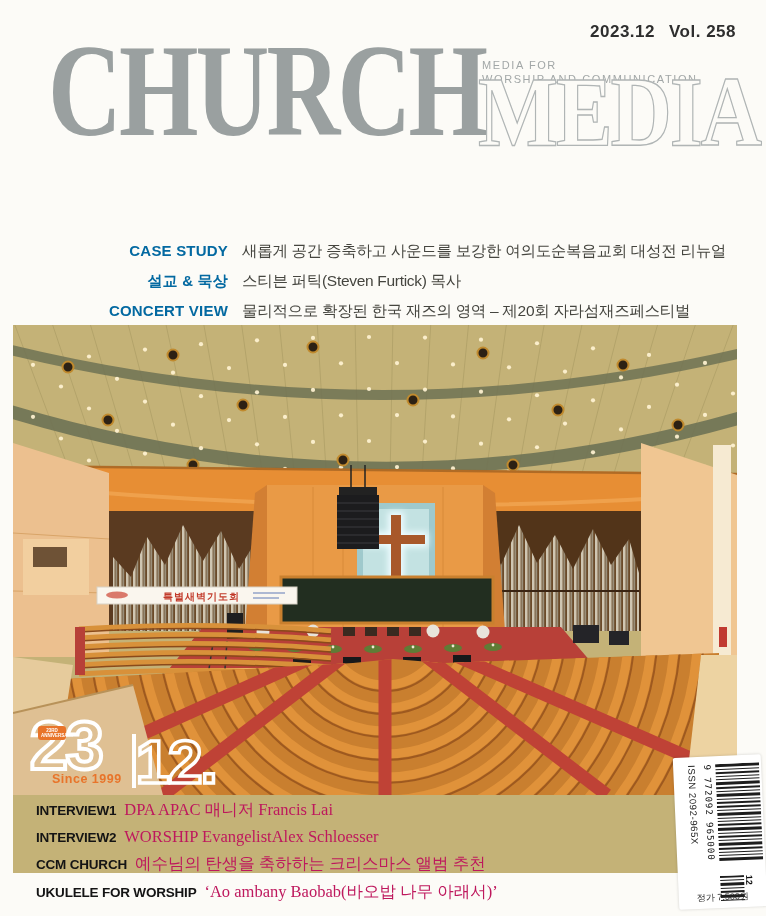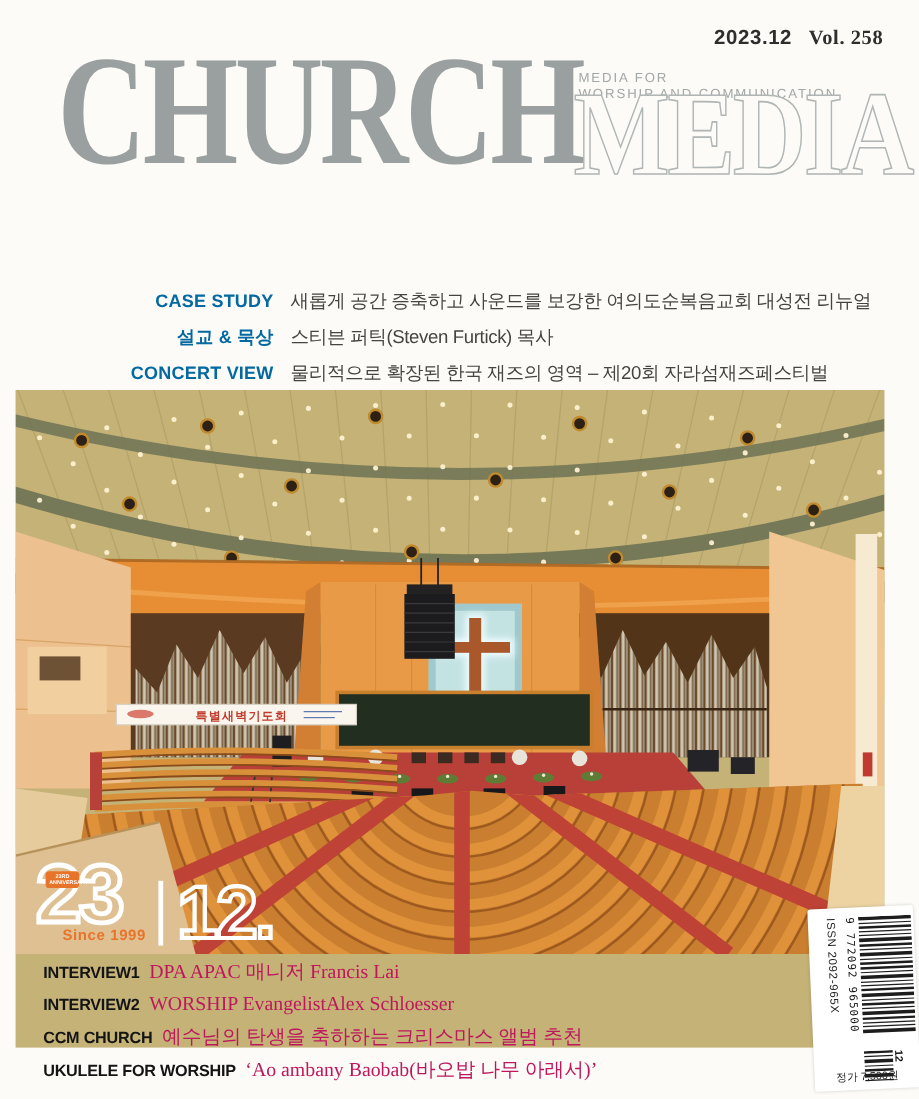--- a/index.html
+++ b/index.html
@@ -2,21 +2,21 @@
 <html><head>
 <meta charset="utf-8">
 <style>
   html,body{margin:0;padding:0;background:#e9e9e9;}
   .page{position:relative;width:766px;height:916px;background:#fcfbf7;overflow:hidden;
         font-family:"Liberation Sans",sans-serif;}
 
   
   .issue-line{position:absolute;top:22px;right:30px;font-size:17px;font-weight:700;
               color:#2e2e2e;letter-spacing:.5px;}
-  .issue-line .vol{margin-left:14px;font-family:Liberation Serif, serif;}
+  .issue-line .vol{margin-left:14px;}
 
   
   .logo-church{position:absolute;left:48px;top:26px;font-family:"Liberation Serif",serif;
                font-weight:700;font-size:142px;line-height:1;color:#9aa0a0;
                letter-spacing:-4px;transform:scale(.72,.92);transform-origin:left top;
                white-space:nowrap;}
   .logo-tagline{position:absolute;left:482px;top:58px;color:#a2a7a7;font-size:11px;
                 letter-spacing:1.6px;line-height:14px;white-space:nowrap;}
   .logo-media{position:absolute;left:478px;top:62px;font-family:"Liberation Serif",serif;
               font-weight:700;font-size:118px;line-height:1;color:#fcfbf7;
@@ -32,21 +32,21 @@
 
   
   .photo{position:absolute;left:13px;top:325px;width:724px;height:548px;overflow:hidden;
          background:#c4b277;}
   .photo svg{display:block;}
 
   
   .cover-logo{position:absolute;left:30px;top:718px;display:flex;align-items:flex-end;}
   .cover-num{font-weight:700;color:transparent;-webkit-text-stroke:4px #ffffff;
              font-size:68px;line-height:.82;letter-spacing:-2px;}
-  .cover-num.n12{-webkit-text-stroke:3.5px #ffffff;font-size:62px;margin-left:12px;}
+  .cover-num.n12{-webkit-text-stroke:3.5px #ffffff;font-size:62px;margin-left:0;}
   .cover-col{position:relative;}
   .since{color:#e8742a;font-weight:700;font-size:12.5px;letter-spacing:.5px;
          margin:-2px 0 2px 22px;white-space:nowrap;}
   .cover-bar{width:4px;height:54px;background:#fff;margin-left:10px;}
   .anniv-badge{position:absolute;left:8px;top:8px;background:#e8742a;color:#fff;
                font-size:4.5px;font-weight:700;line-height:5px;padding:2px 3px;
                border-radius:3px;width:22px;text-align:center;}
 
   
   .features{position:absolute;left:36px;top:799px;display:flex;flex-direction:column;gap:6px;justify-content:center;}

